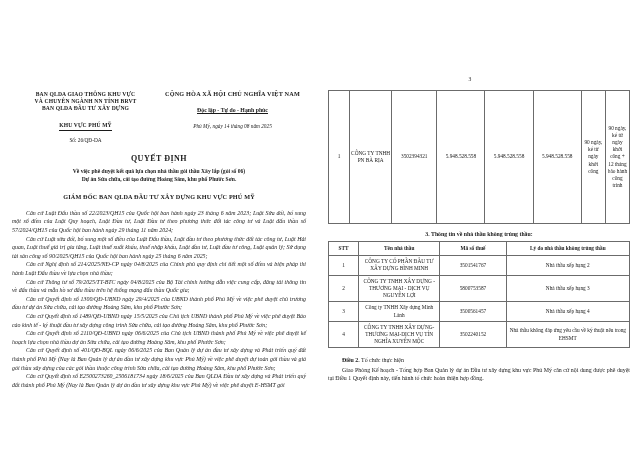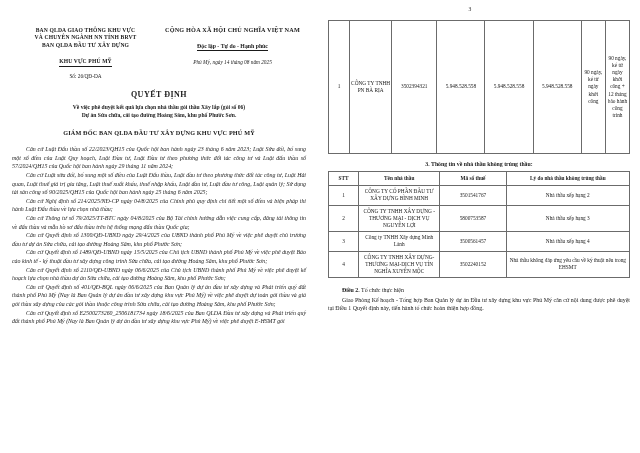--- a/index.html
+++ b/index.html
@@ -14,20 +14,21 @@
     overflow: hidden;
     font-family: "Liberation Serif", "DejaVu Serif", serif;
     color: #1a1a1a;
     position: relative;
   }
   .page {
     display: flex;
     width: 640px;
     height: 453px;
     box-sizing: border-box;
+    align-items: center;
   }
   .col {
     box-sizing: border-box;
     position: relative;
   }
   .col-left {
     width: 320px;
     padding: 26px 14px 0 12px;
   }
   .col-right {

